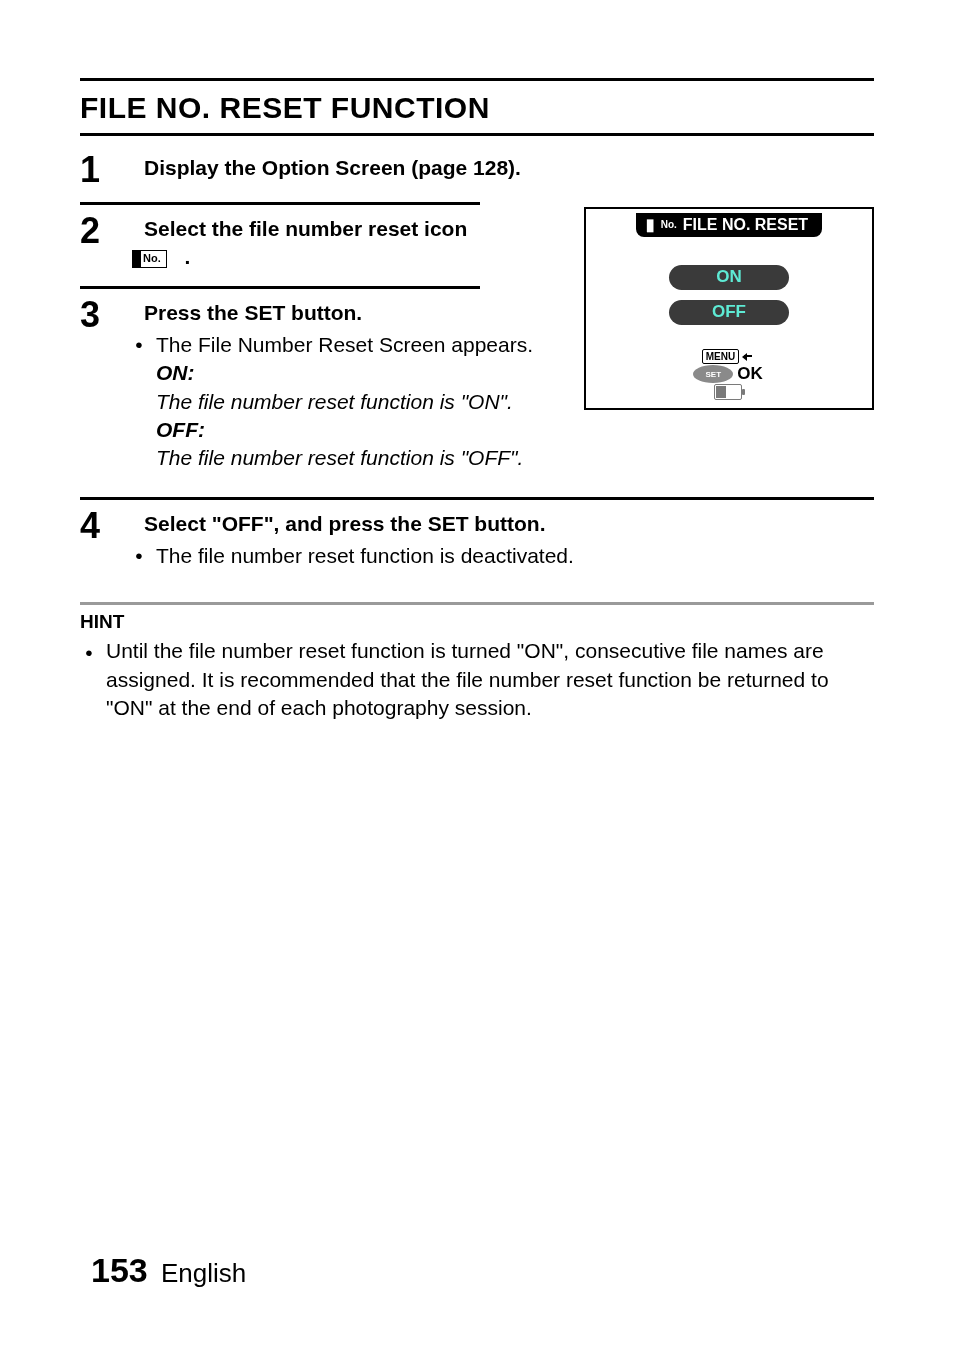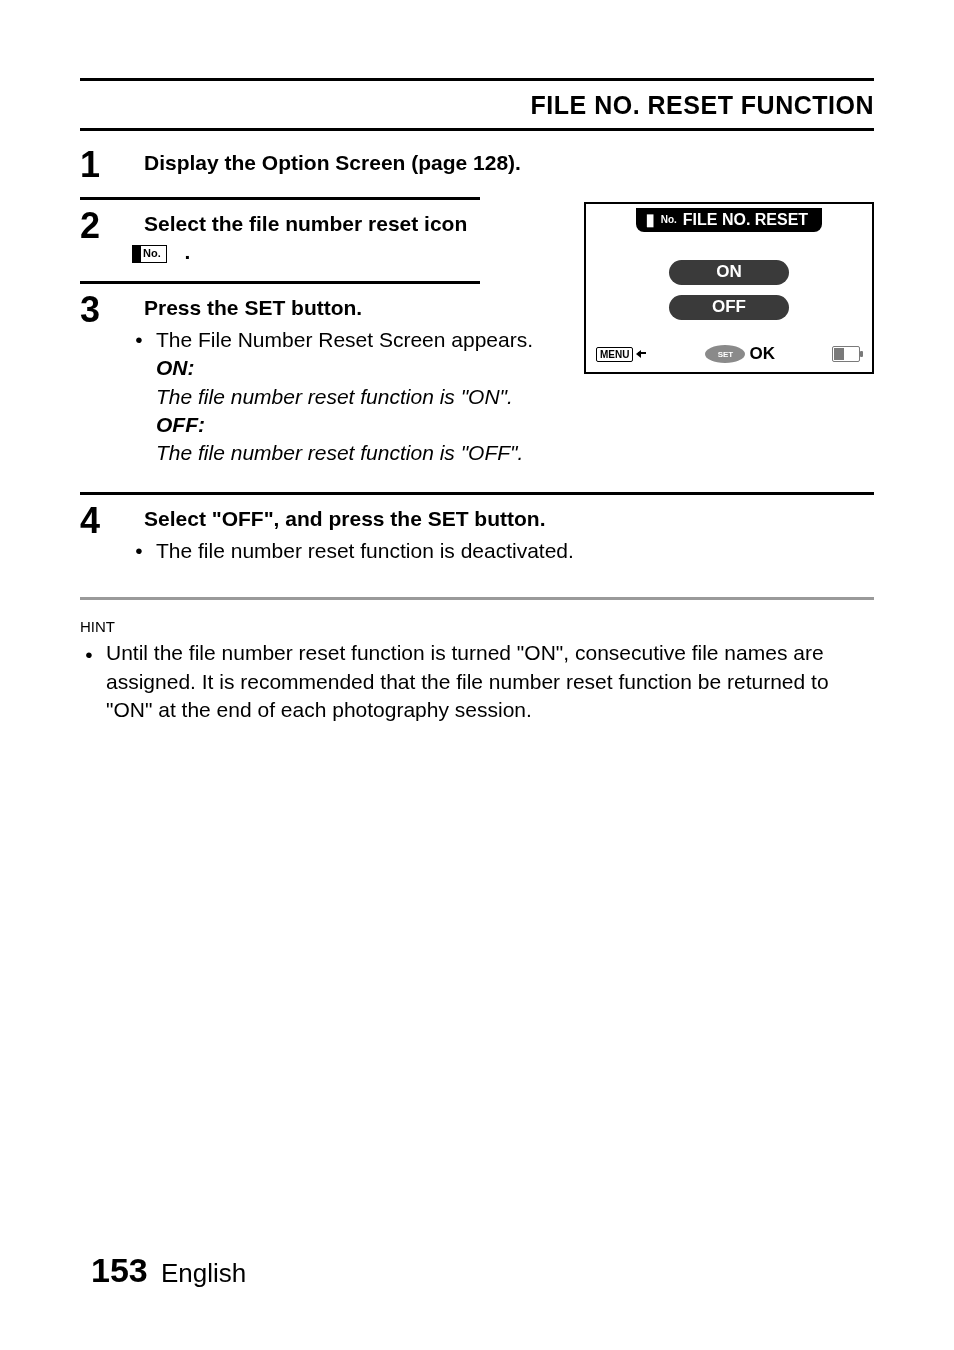--- a/index.html
+++ b/index.html
@@ -10,25 +10,24 @@
     height: 1350px;
     padding: 78px 80px 60px 80px;
     position: relative;
     color: #000;
   }
   .hr-thick { border: none; border-top: 3px solid #000; margin: 0; }
   .hr-med   { border: none; border-top: 3px solid #000; margin: 0; }
   .hr-grey  { border: none; border-top: 3px solid #9a9a9a; margin: 0; }
 
   h1.title {
-    font-size: 25px;
+    font-size: 30px;
     font-weight: bold;
     letter-spacing: 0.5px;
     margin: 10px 0 8px 0;
-    text-align: right;
   }
 
   .steps { margin-top: 8px; }
 
   .step {
     display: flex;
     align-items: flex-start;
     padding: 10px 0 14px 0;
     gap: 22px;
   }
@@ -78,31 +77,32 @@
     display: flex;
     align-items: center;
     gap: 6px;
   }
   .screen-title-pill .tiny { font-size: 10px; font-weight: bold; }
   .opt-area { padding: 22px 0 18px 0; display:flex; flex-direction:column; align-items:center; gap:10px;}
   .opt-pill {
     width: 120px;
     text-align: center;
     background: #3a3a3a;
-    color: #ffffff;
+    color: #5eead4;
     font-weight: bold;
     font-size: 17px;
     border-radius: 14px;
     padding: 2px 0 3px 0;
   }
   .screen-footer {
     display: flex;
     align-items: center;
     justify-content: space-between;
     padding: 6px 12px 6px 10px;
+    flex-direction: column;
   }
   .menu-badge {
     border: 1.5px solid #000;
     font-size: 10px;
     font-weight: bold;
     padding: 1px 3px;
     border-radius: 2px;
     display:inline-flex; align-items:center; gap:2px;
   }
   .ret-arrow {
@@ -131,21 +131,21 @@
 
   .file-no-icon {
     display:inline-flex; align-items:center; gap:0;
     border:1.5px solid #000; padding:0 3px 0 0; font-size:11px; font-weight:bold;
     vertical-align: middle; line-height:1; height:18px;
   }
   .file-no-icon .blk{ background:#000; color:#000; width:8px; height:100%; display:inline-block;}
   .file-no-icon .txt{ padding:2px 2px; }
 
   .hint-block { margin-top: 18px; }
-  .hint-title { font-weight: normal; font-size: 15px; margin: 18px 0 4px 0; }
+  .hint-title { font-weight: bold; font-size: 19px; margin: 6px 0 4px 0; }
   .hint-row { display:flex; gap:8px; font-size:21px; line-height:1.35; }
   .hint-bullet { min-width:18px; text-align:center; margin-top:2px;}
 
   .footer {
     position: absolute;
     left: 91px;
     bottom: 60px;
     font-size: 26px;
   }
   .footer .pg { font-size: 34px; font-weight: bold; margin-right:6px;}

